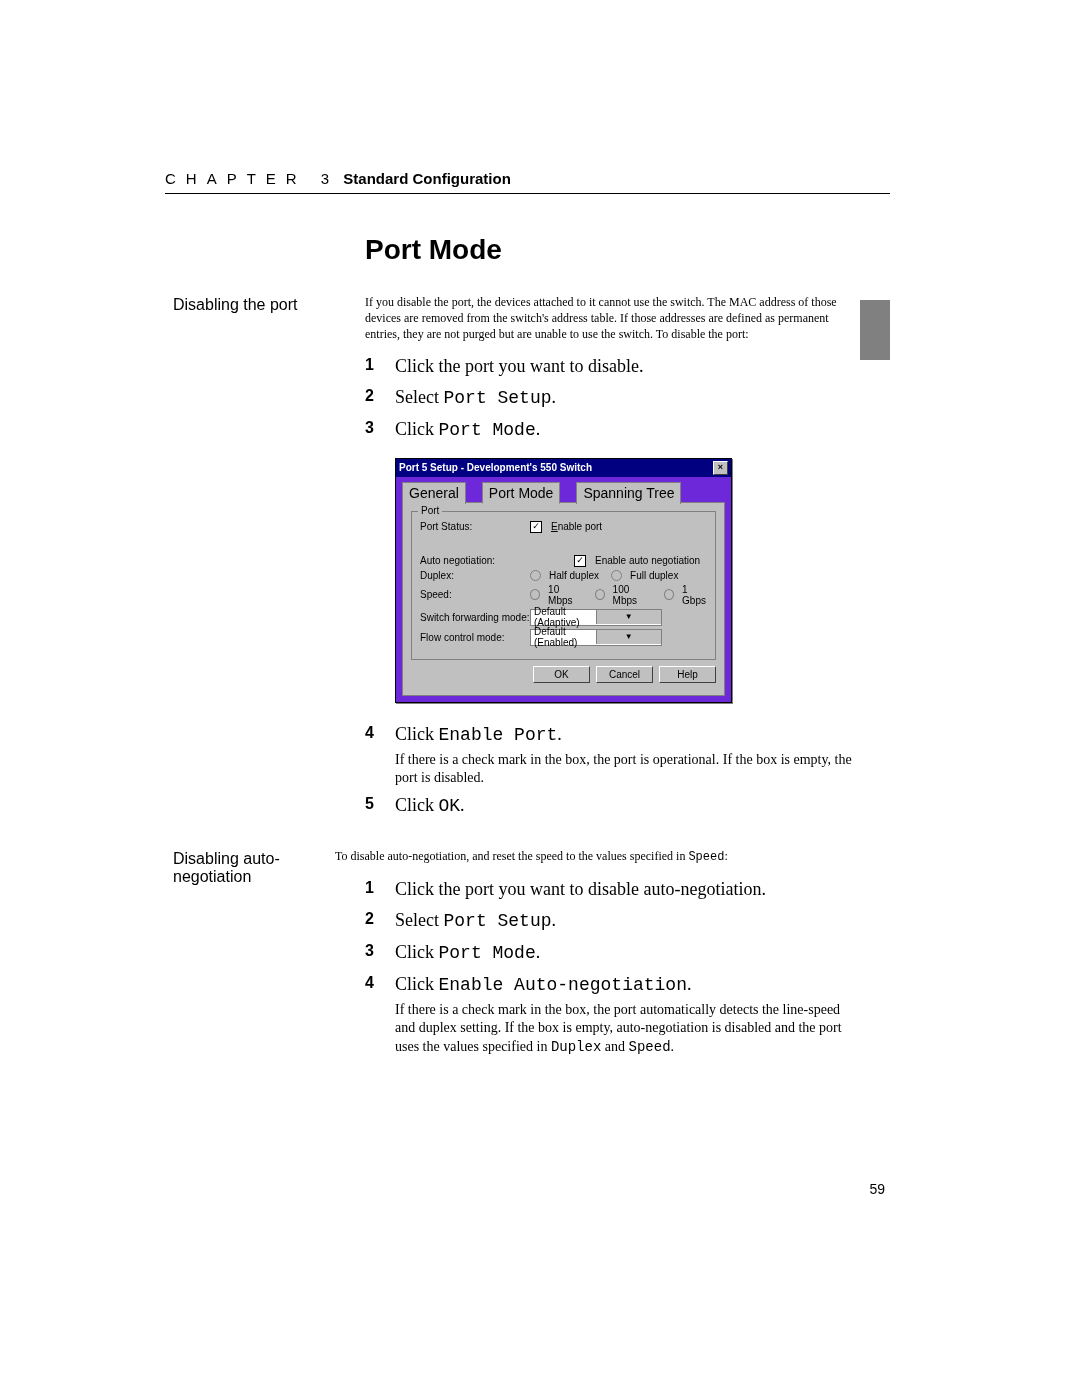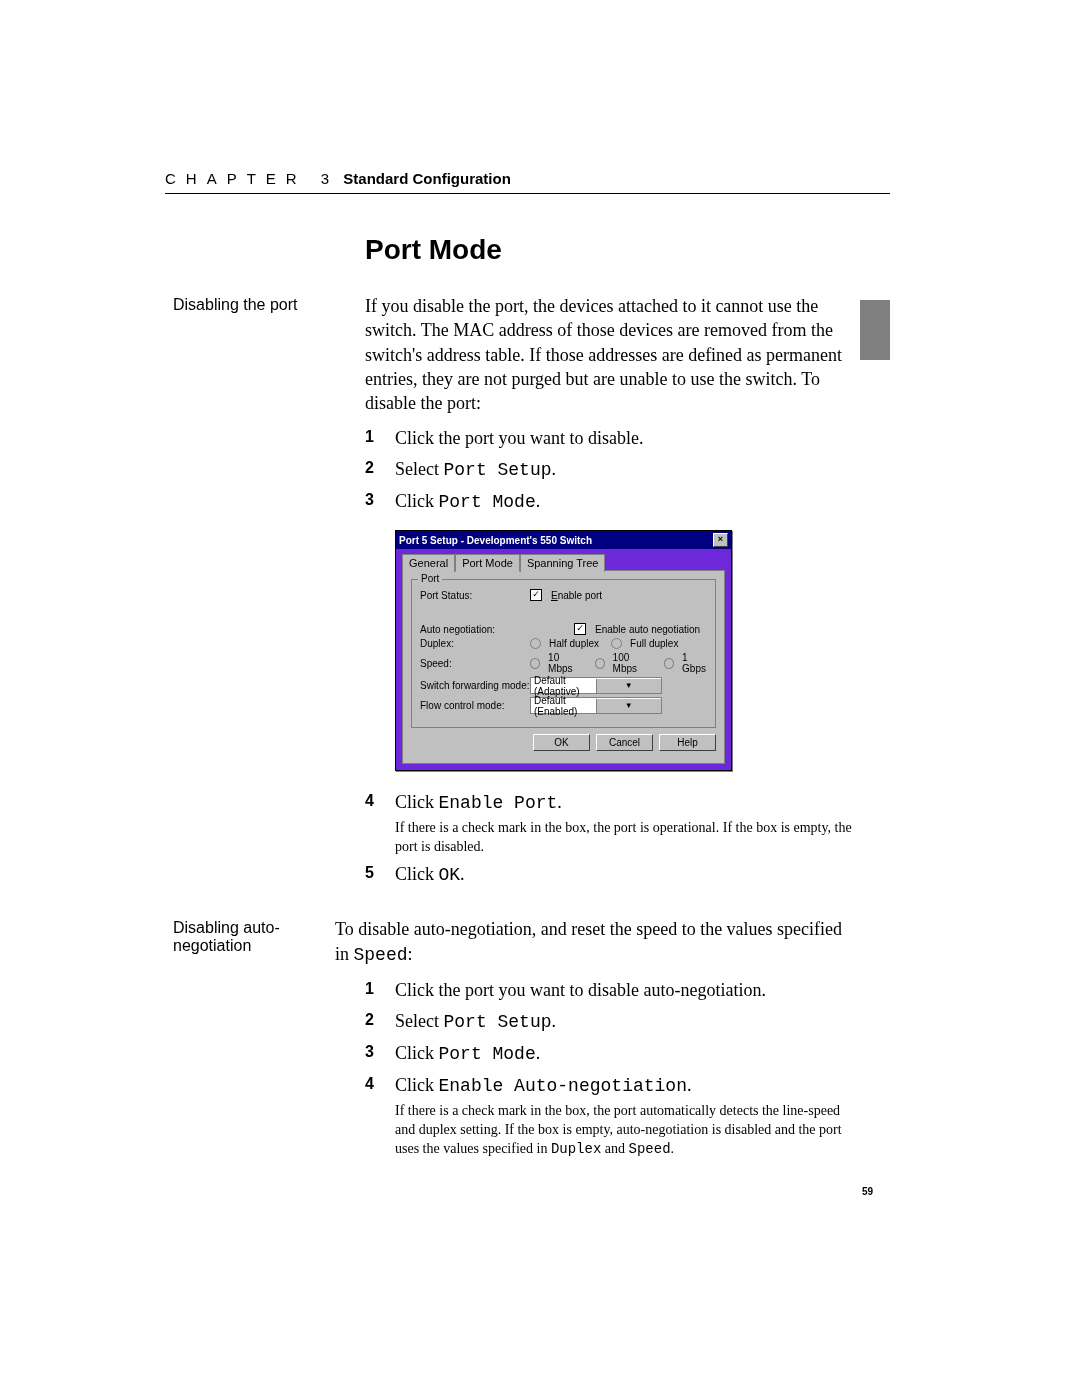--- a/index.html
+++ b/index.html
@@ -53,21 +53,21 @@
     font-size: 16px;
     width: 180px;
   }
   h2.section {
     font-family: Arial, Helvetica, sans-serif;
     font-weight: bold;
     font-size: 28px;
     margin: 0 0 28px 0;
   }
   p.body {
-    font-size: 18px;
+    font-size: 12px;
     line-height: 1.35;
     margin: 16px 0 10px 0;
   }
   ol.steps {
     list-style: none;
     padding: 0;
     margin: 4px 0 10px 0;
   }
   ol.steps > li {
     position: relative;
@@ -129,22 +129,22 @@
     color: #000;
     font-family: Arial, sans-serif;
     font-weight: bold;
     font-size: 9px;
   }
   .dlg-body {
     padding: 4px 6px 6px 6px;
   }
   .tabs {
     display: flex;
-    gap: 0;
-    font-size: 11px;
+    gap: 16px;
+    font-size: 14px;
     margin-bottom: -1px;
   }
   .tab {
     border: 1px solid #808080;
     border-bottom: none;
     background: #c0c0c0;
     padding: 2px 6px;
     position: relative;
     top: 1px;
   }
@@ -227,25 +227,25 @@
     border: 1px solid #fff;
     border-right-color: #404040;
     border-bottom-color: #404040;
     padding: 2px 0;
     width: 55px;
     text-align: center;
     font-size: 10px;
   }
   .page-number {
     position: absolute;
-    right: 207px;
+    right: 195px;
     bottom: 200px;
     font-family: Arial, Helvetica, sans-serif;
-    font-size: 10px;
-    font-weight: bold;
+    font-size: 14px;
+    font-weight: normal;
   }
   .ul { text-decoration: underline; }
 </style>
 </head>
 <body>
 
 <div class="page" data-name="page-content">
 
   <div class="running-head" data-name="running-header">
     <span class="chapter" data-name="chapter-label">CHAPTER 3</span>

